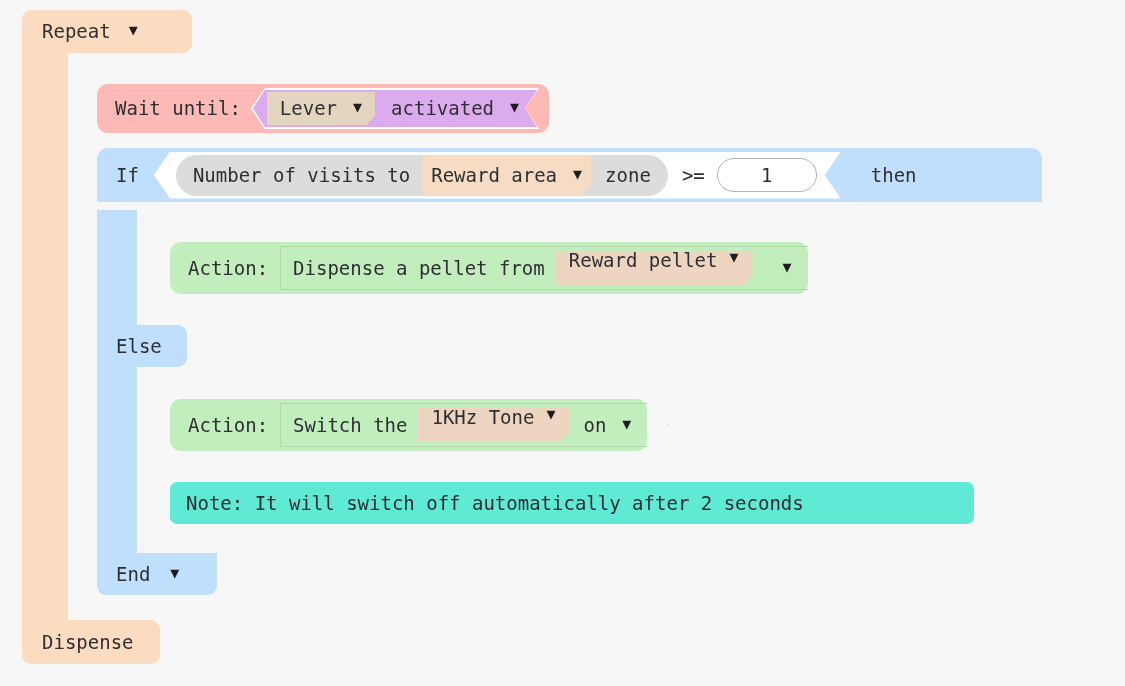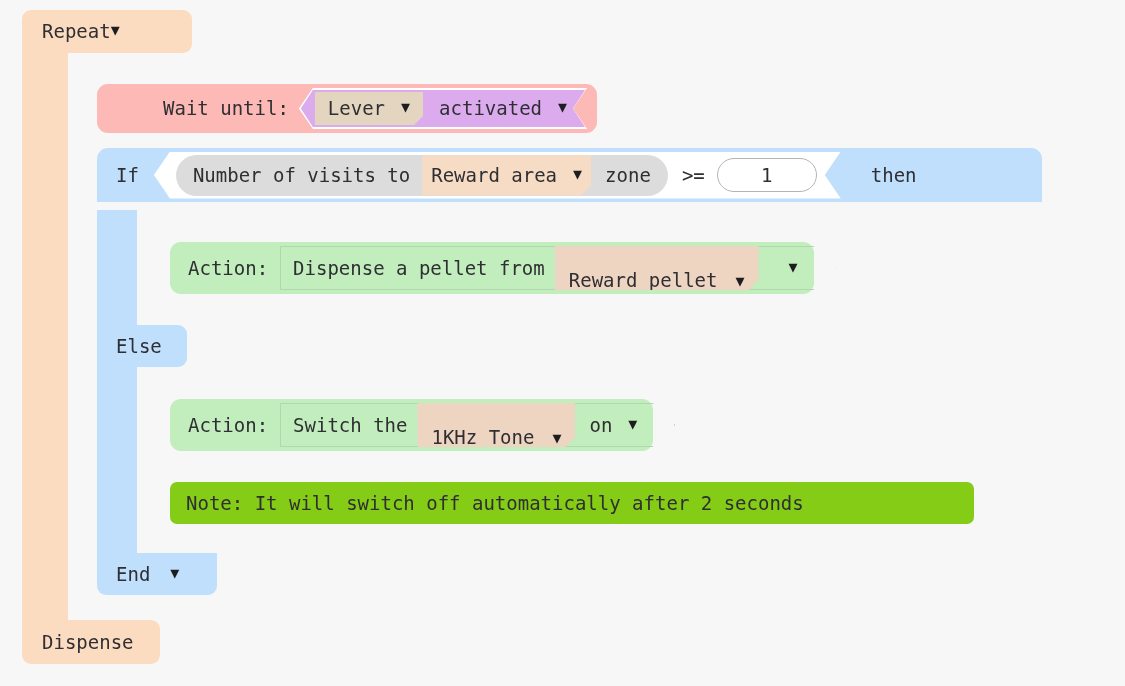--- a/index.html
+++ b/index.html
@@ -38,20 +38,21 @@
 
   
   .repeat-head {
     position: absolute;
     left: 22px; top: 10px;
     width: 170px; height: 43px;
     background: #fcdcc0;
     border-radius: 9px 9px 9px 0;
     display: flex;
     align-items: center;
+    gap: 18px;
     padding-left: 20px;
     box-sizing: border-box;
   }
   .repeat-spine {
     position: absolute;
     left: 22px; top: 46px;
     width: 46px; height: 578px;
     background: #fcdcc0;
   }
   .repeat-foot {
@@ -71,21 +72,21 @@
     position: absolute;
     left: 97px; top: 84px;
     height: 49px;
     background: #fcb9b5;
     border-radius: 11px;
     display: flex;
     align-items: center;
     padding: 0 10px 0 18px;
     box-sizing: border-box;
   }
-  .wait-label { margin-right: 10px; margin-left: 48px; }
+  .wait-label { margin-right: 10px; }
 
   
   .hex-outer {
     position: relative;
     height: 41px;
     display: flex;
     align-items: center;
     background: #ffffff;
     -webkit-clip-path: polygon(14px 0, 100% 0, calc(100% - 14px) 100%, 0 100%);
     clip-path: polygon(14px 0, 100% 0, calc(100% - 14px) 50%, 100% 100%, 14px 100%, 0 50%);
@@ -229,42 +230,42 @@
     position: absolute;
     right: -22px; top: -1px;
     width: 22px; height: 44px;
     border-top: 1px solid #b4d6ae;
     border-right: 1px solid #b4d6ae;
     box-sizing: border-box;
     clip-path: polygon(0 0, 100% 50%, 0 100%);
   }
   .chip-peach2 {
     background: #eed5c2;
-    height: 44px;
-    display: flex;
-    align-items: flex-end;
-    gap: 18px;
+    height: 34px;
+    display: flex;
+    align-items: flex-start;
+    gap: 12px;
     padding: 0 14px;
     box-sizing: border-box;
     margin-left: 10px;
     clip-path: polygon(0 0, 100% 0, 100% calc(100% - 10px), calc(100% - 10px) 100%, 0 100%);
   }
   .tail-opt {
     display: flex;
     align-items: center;
     gap: 16px;
     padding: 0 16px 0 14px;
   }
 
   
   .note-block {
     position: absolute;
     left: 170px; top: 482px;
     width: 804px; height: 42px;
-    background: #84cc16;
+    background: #5eead4;
     border-radius: 7px;
     display: flex;
     align-items: center;
     padding-left: 16px;
     box-sizing: border-box;
   }
   .note-txt { font-size: 19px; color: #2f2f33; }
 </style>
 </head>
 <body>

